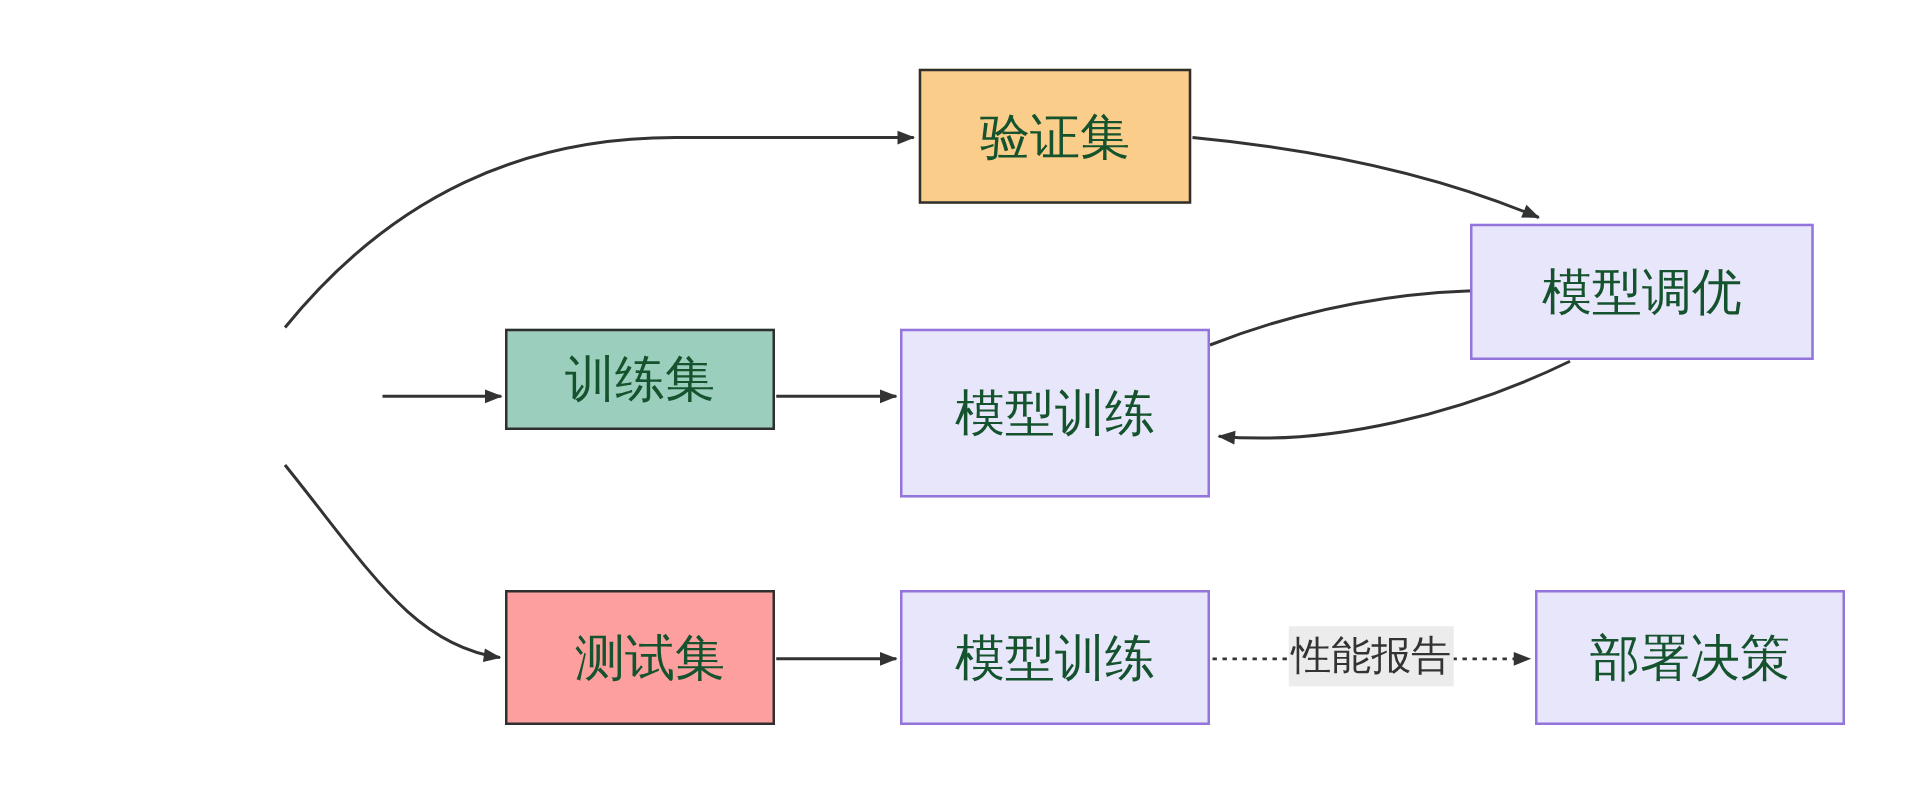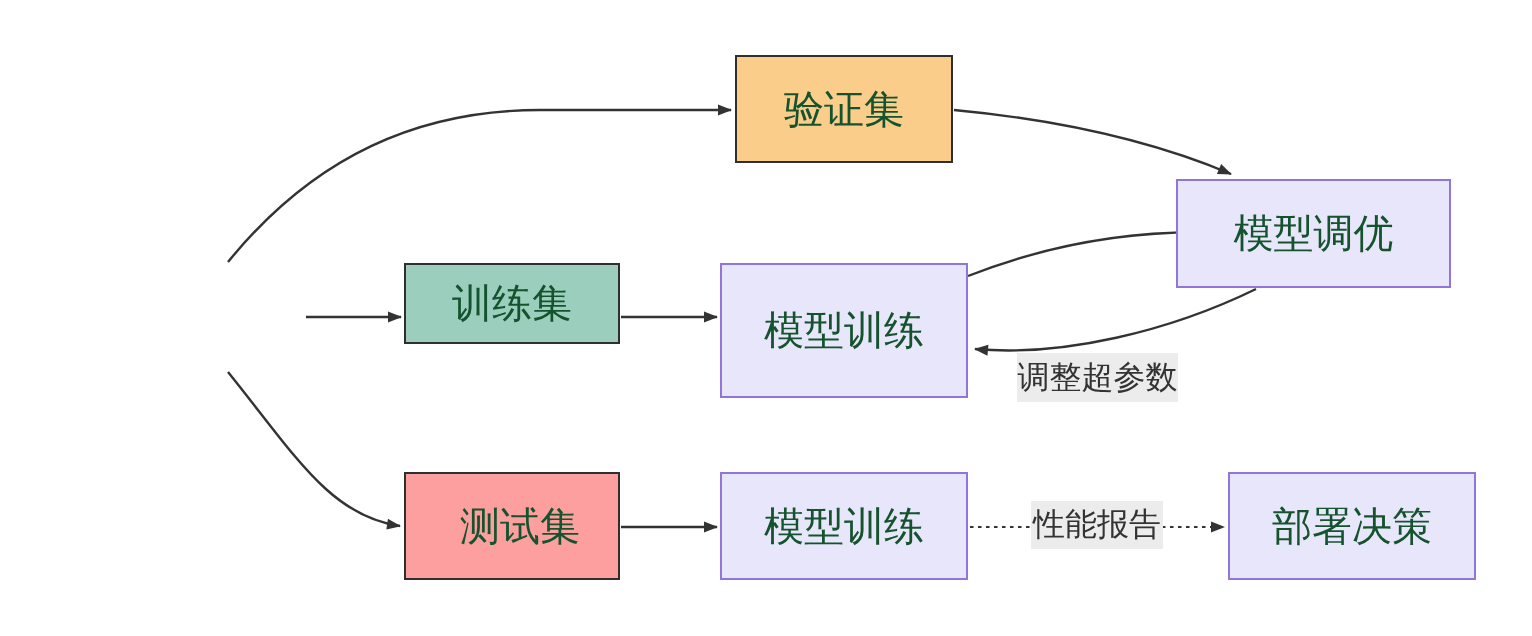--- a/index.html
+++ b/index.html
@@ -121,21 +121,18 @@
   </div>
 
   <div class="node lavender" id="node-final-eval">
     <span>模型训练</span>
   </div>
 
   <div class="node lavender" id="node-deployment">
     <span>部署决策</span>
   </div>
 
-  <div class="edge-label" id="label-adjust">
-    <span>调整超参数</span>
-  </div>
 
   <div class="edge-label" id="label-report">
     <span>性能报告</span>
   </div>
 
 </div>
 
 </body></html>

